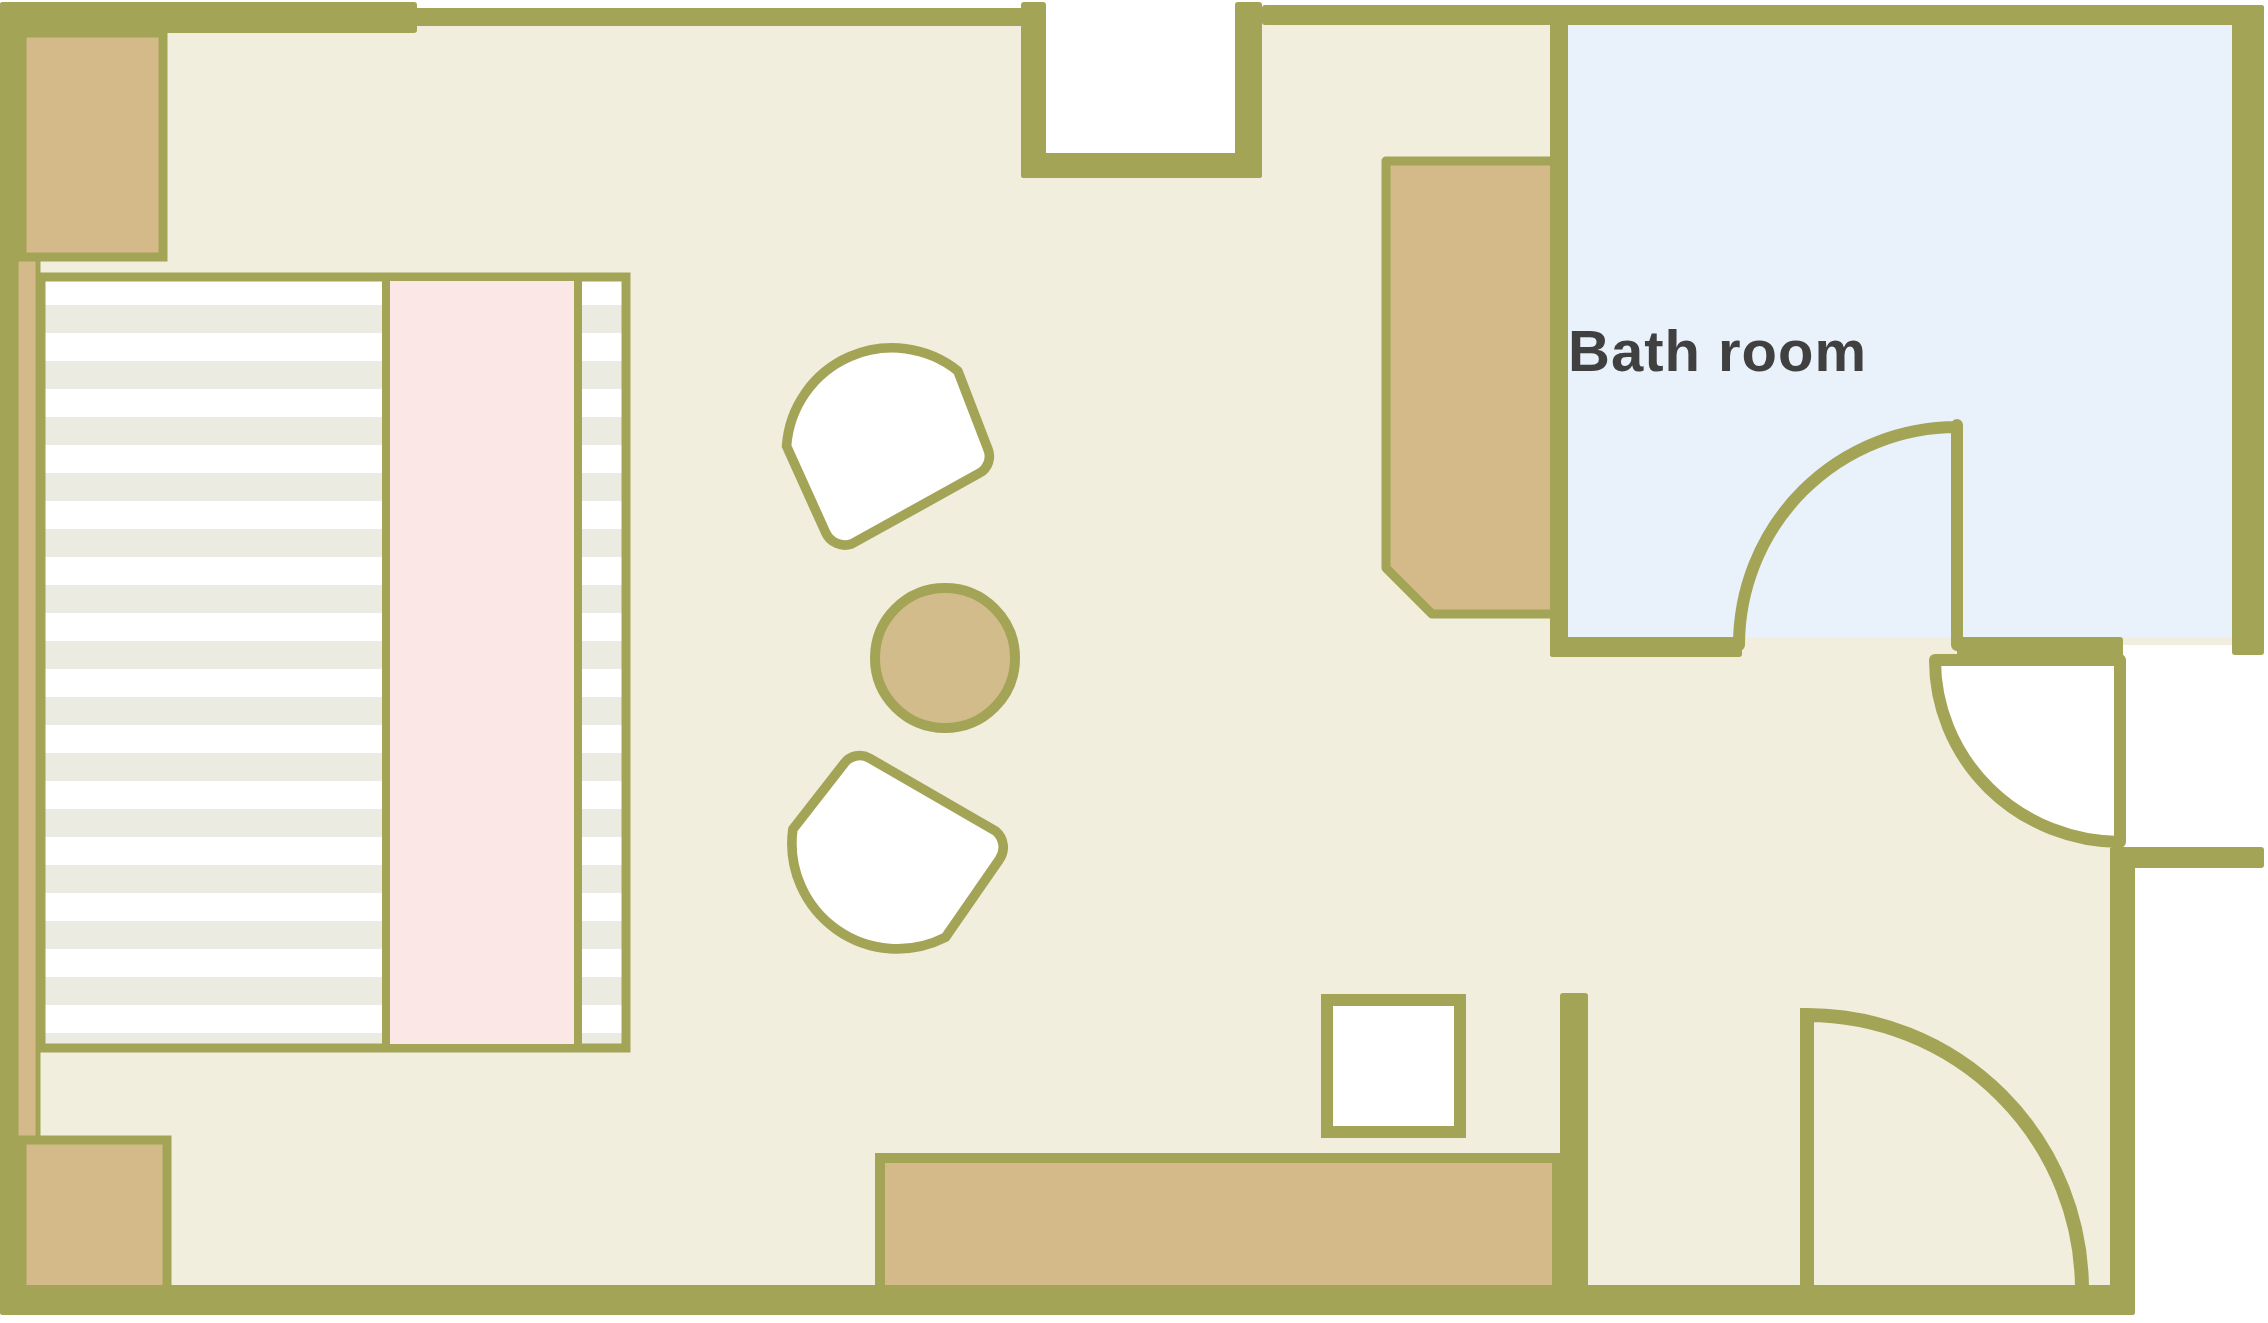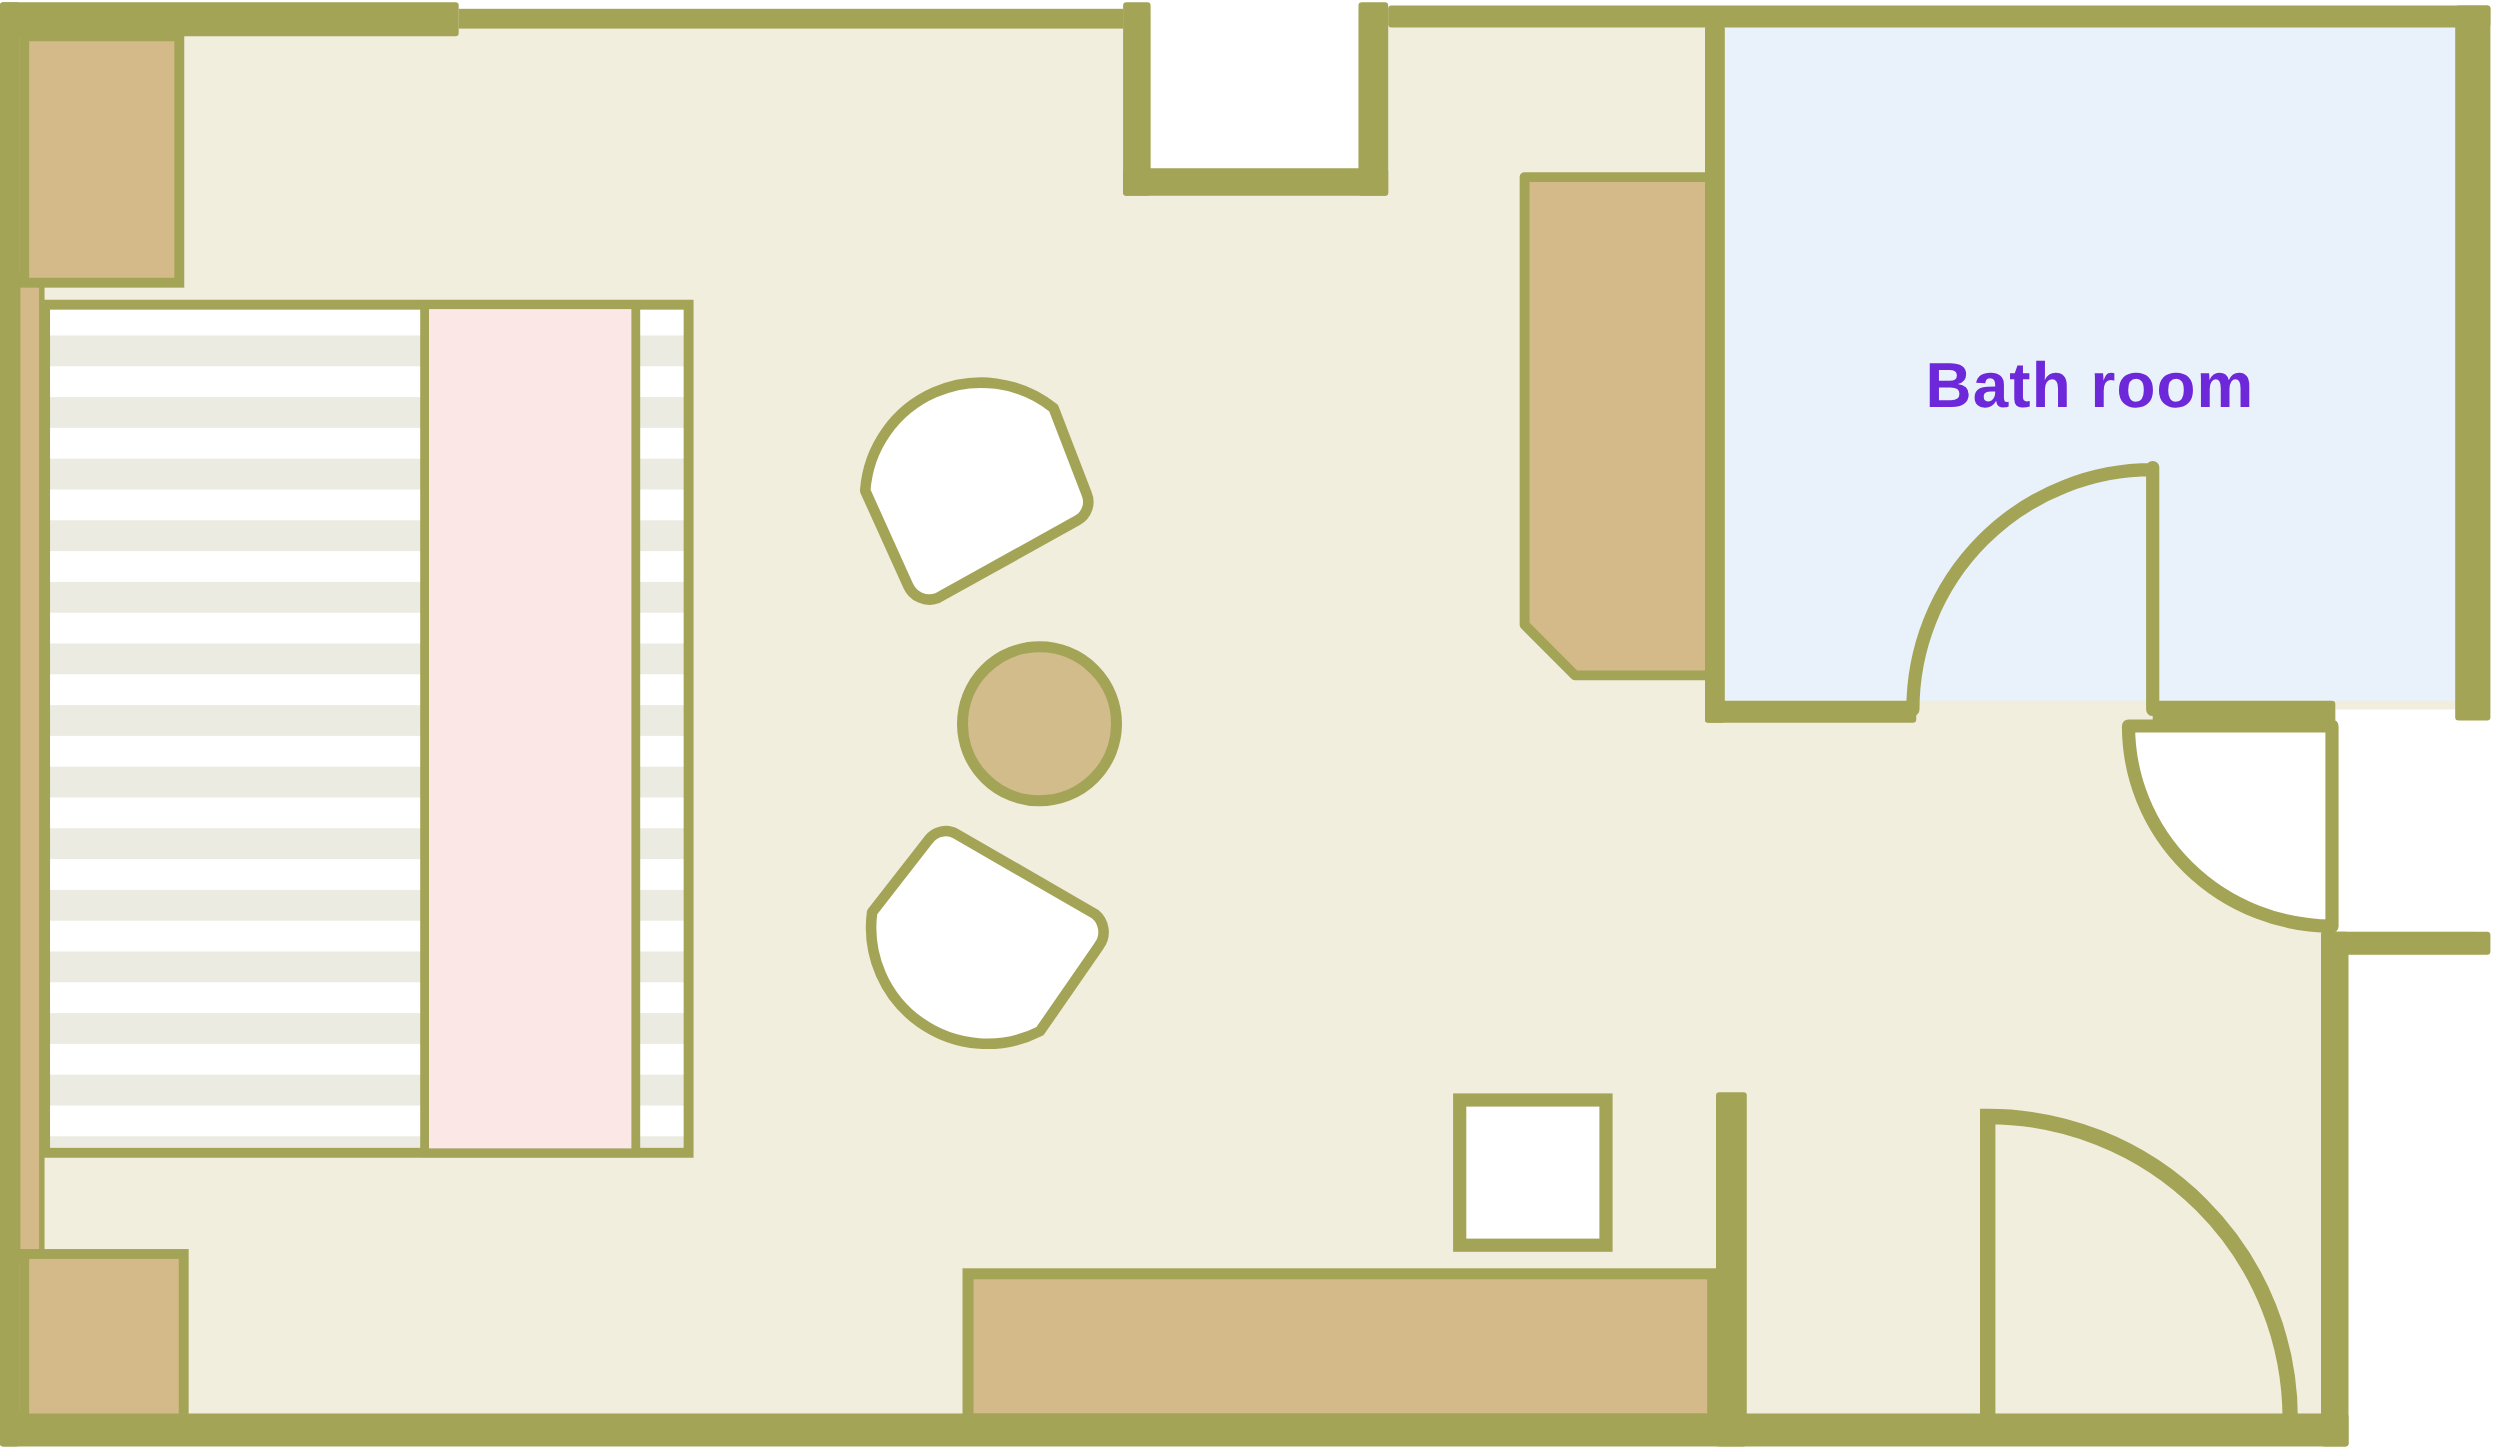--- a/index.html
+++ b/index.html
@@ -2,25 +2,25 @@
 <html><head>
 <meta charset="utf-8">
 <style>
   html,body{margin:0;padding:0;background:#ffffff;}
   body{font-family:"Liberation Sans", sans-serif;}
   .plan{position:relative;width:2268px;height:1323px;background:#ffffff;overflow:hidden;}
   .plan svg{position:absolute;left:0;top:0;display:block;}
   .room-label{
     position:absolute;
     left:1568px; top:322px; width:664px;
-    text-align:center;
+    text-align:left;
     font-weight:bold;
     font-size:58px;
     letter-spacing:1px;
-    color:#6d28d9;
+    color:#404040;
     line-height:1;
     user-select:none;
   }
 </style>
 </head>
 <body>
 
 <div class="plan">
   <svg width="2268" height="1323" viewBox="0 0 2268 1323">
     <defs>

